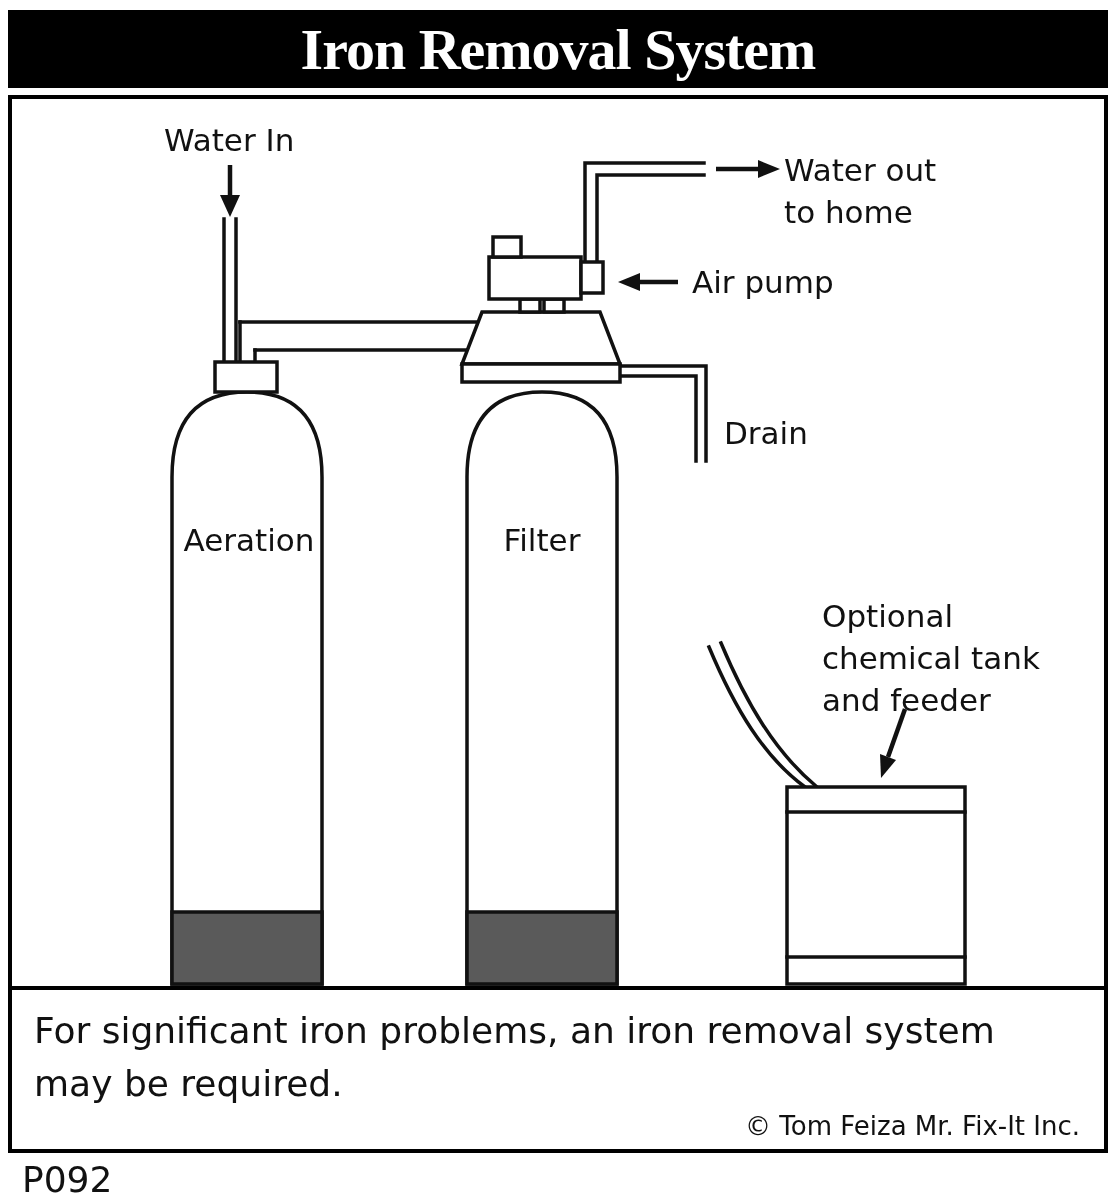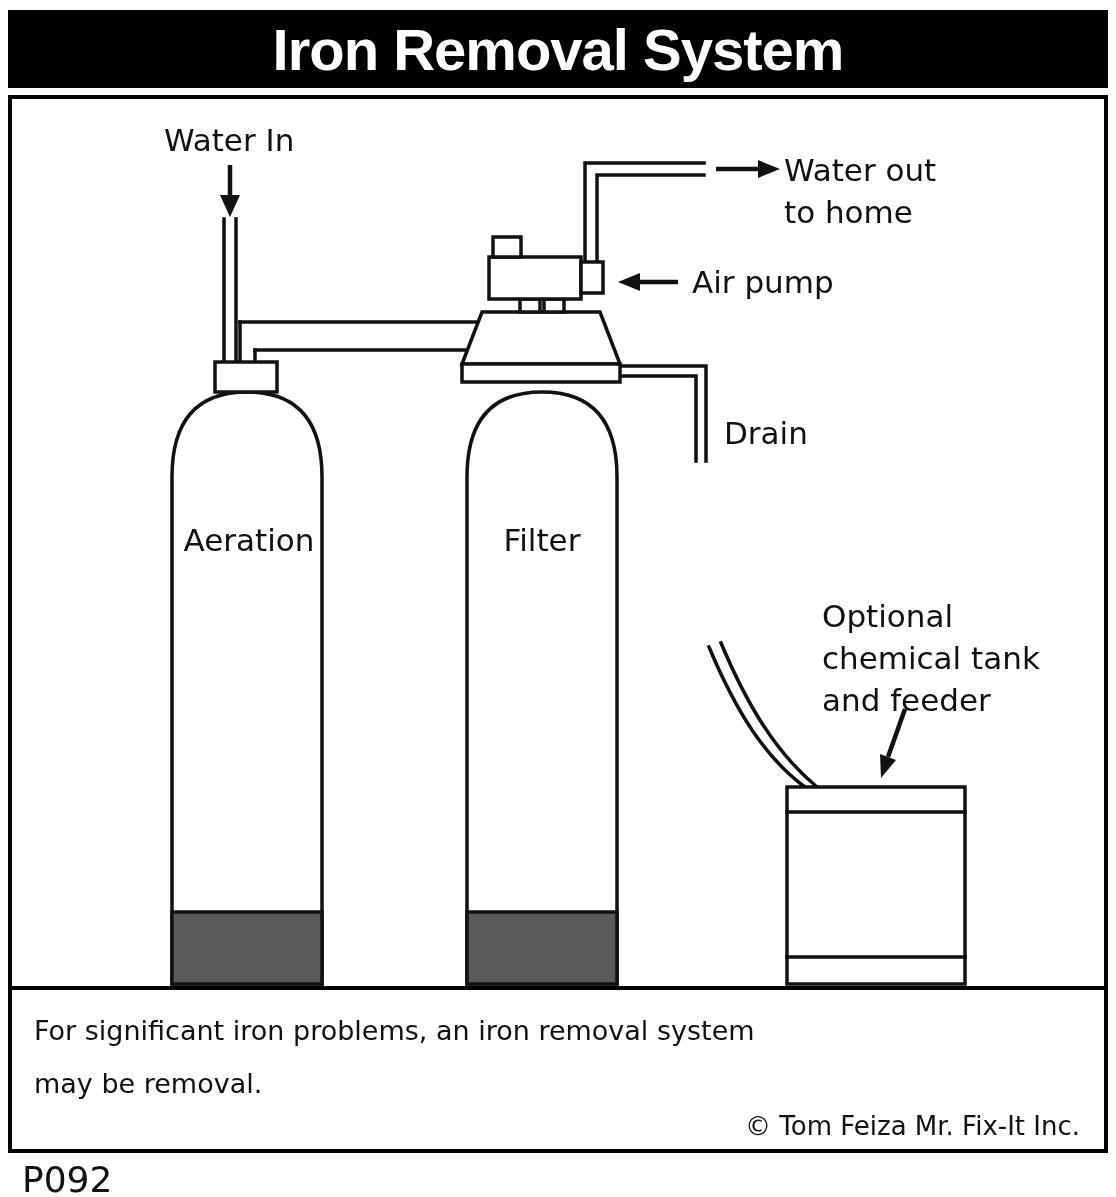--- a/index.html
+++ b/index.html
@@ -1,26 +1,26 @@
 <!DOCTYPE html>
 <html><head>
 <meta charset="utf-8">
 <style>
   html,body{margin:0;padding:0;background:#ffffff;}
   body{width:1116px;height:1197px;font-family:"DejaVu Sans","Liberation Sans",sans-serif;color:#111;}
   .page{position:relative;width:1116px;height:1197px;box-sizing:border-box;padding:10px 8px 0 8px;}
 
   .title-bar{height:78px;background:#000;display:flex;align-items:center;justify-content:center;}
-  .title-text{color:#fff;font-family:Liberation Sans, sans-serif;font-weight:bold;font-size:58px;letter-spacing:-1px;}
+  .title-text{color:#fff;font-family:Liberation Serif, serif;font-weight:bold;font-size:58px;letter-spacing:-1px;}
 
   .diagram-box{margin-top:7px;border:4px solid #000;width:1092px;height:887px;box-sizing:content-box;background:#fff;}
   .diagram-box svg{display:block;}
 
   .caption-box{border:4px solid #000;margin-top:-4px;width:1092px;height:159px;box-sizing:content-box;position:relative;background:#fff;}
-  .caption-lines{padding:14px 0 0 22px;font-size:27px;line-height:53px;color:#111;}
+  .caption-lines{padding:14px 0 0 22px;font-size:36px;line-height:53px;color:#111;}
   .credit{position:absolute;right:24px;bottom:8px;font-size:26px;color:#111;text-align:center;}
 
   .page-code{margin:6px 0 0 14px;font-size:36px;color:#111;}
 
   
   .ln{stroke:#111;stroke-width:3.5;fill:none;stroke-linecap:square;}
   .shape{fill:#ffffff;stroke:#111;stroke-width:3.5;}
   .arrow-shaft{stroke:#111;stroke-width:4.5;fill:none;}
   .arrow-head{fill:#111;stroke:none;}
   .lbl{font-family:"DejaVu Sans","Liberation Sans",sans-serif;font-size:31px;fill:#111;}
@@ -117,20 +117,20 @@
       <text class="lbl" x="712" y="345">Drain</text>
       <text class="lbl" x="810" y="528">Optional</text>
       <text class="lbl" x="810" y="570">chemical tank</text>
       <text class="lbl" x="810" y="612">and feeder</text>
     </svg>
   </div>
 
   <div class="caption-box">
     <div class="caption-lines">
       <div>For significant iron problems, an iron removal system</div>
-      <div>may be removal.</div>
+      <div>may be required.</div>
     </div>
     <div class="credit">© Tom Feiza Mr. Fix-It Inc.</div>
   </div>
 
   <div class="page-code">P092</div>
 
 </div>
 
 </body></html>

